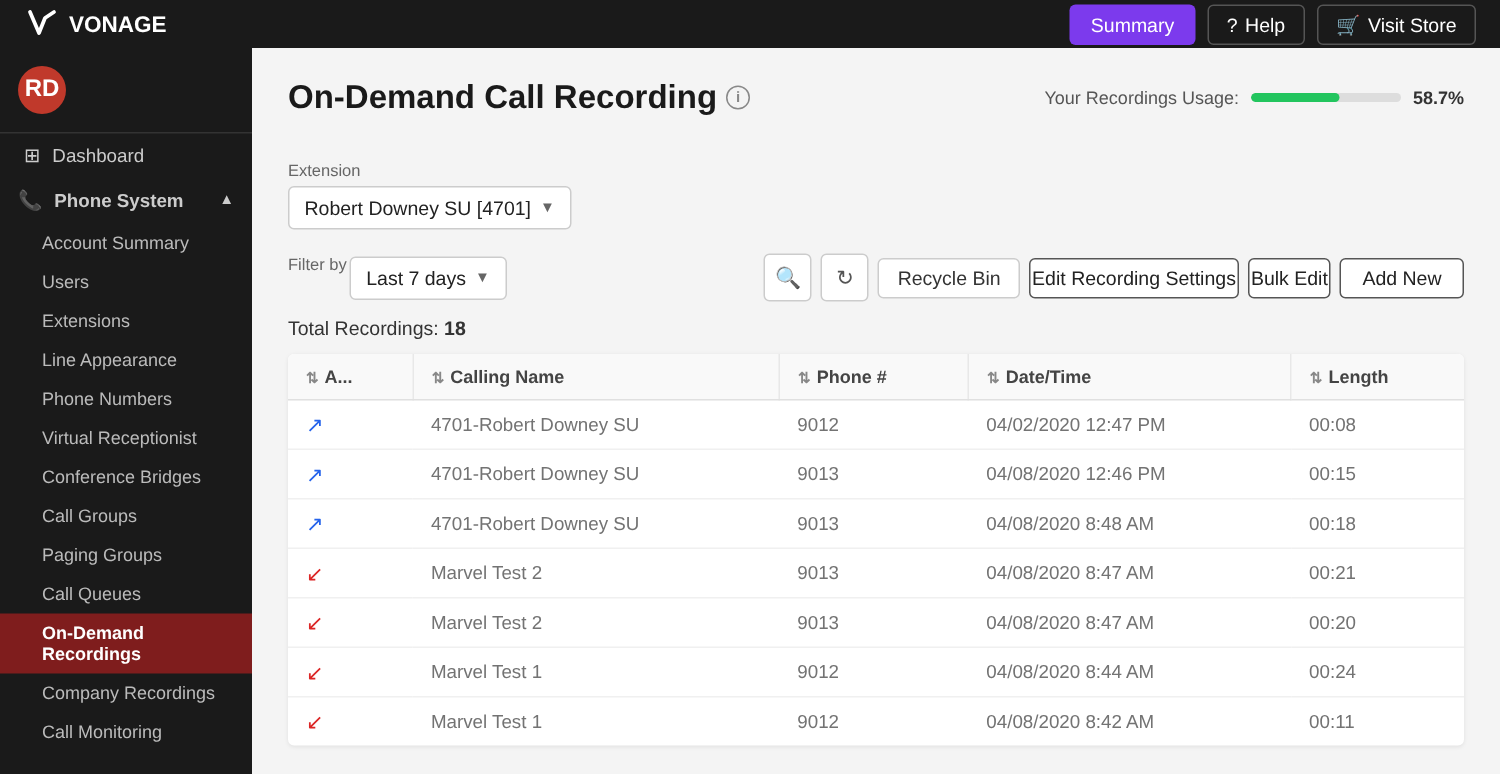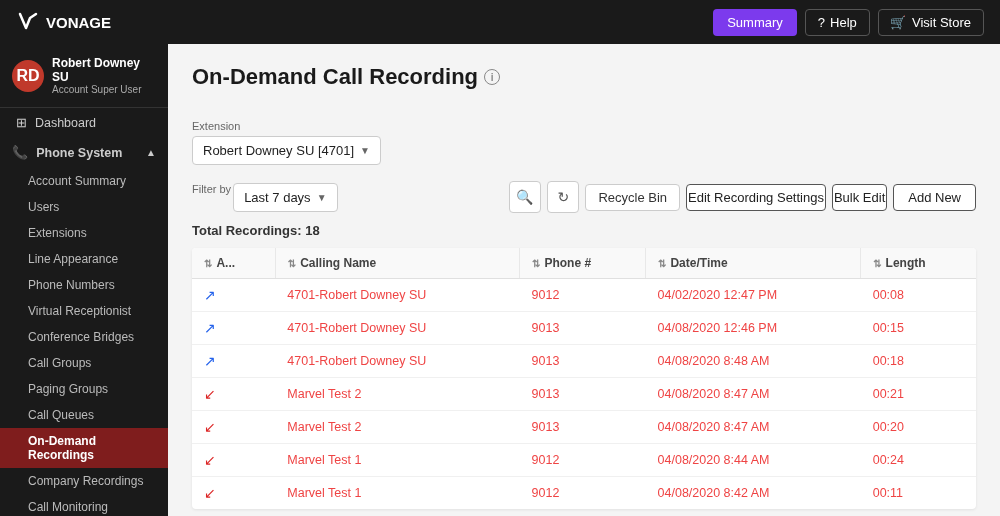--- a/index.html
+++ b/index.html
@@ -1,21 +1,21 @@
 <!DOCTYPE html>
 <html><head>
   <meta charset="utf-8">
   <style>
     * { box-sizing: border-box; margin: 0; padding: 0; }
     body { font-family: -apple-system, BlinkMacSystemFont, 'Segoe UI', Arial, sans-serif; font-size: 13px; background: #f4f4f4; display: flex; flex-direction: column; height: 516px; overflow: hidden; }
 
     
     .top-nav {
       background: #1a1a1a;
-      height: 44px;
+      height: 32px;
       display: flex;
       align-items: center;
       padding: 0 16px;
       flex-shrink: 0;
     }
     .top-nav-logo {
       display: flex;
       align-items: center;
       gap: 6px;
       color: white;
@@ -259,21 +259,21 @@
       cursor: pointer;
       color: #222;
       font-weight: 500;
     }
 
     .total-recordings {
       font-size: 13px;
       color: #333;
       margin-bottom: 10px;
     }
-    .total-recordings span { font-weight: 700; }
+    .total-recordings span { font-weight: 400; }
 
     
     .recordings-table {
       width: 100%;
       border-collapse: collapse;
       background: white;
       border-radius: 4px;
       overflow: hidden;
       box-shadow: 0 1px 3px rgba(0,0,0,0.08);
     }
@@ -286,21 +286,21 @@
       color: #444;
       border-bottom: 1px solid #e0e0e0;
       border-right: 1px solid #e8e8e8;
       cursor: pointer;
       white-space: nowrap;
     }
     .recordings-table th:last-child { border-right: none; }
     .recordings-table td {
       padding: 8px 12px;
       font-size: 12.5px;
-      color: #ef4444;
+      color: #737373;
       border-bottom: 1px solid #f0f0f0;
     }
     .recordings-table tr:last-child td { border-bottom: none; }
 
     .sort-indicator { margin-right: 4px; color: #888; font-size: 10px; }
 
     
     .sidebar::-webkit-scrollbar, .content::-webkit-scrollbar { width: 4px; }
     .sidebar::-webkit-scrollbar-thumb { background: #444; }
     .content::-webkit-scrollbar-thumb { background: #ccc; }
@@ -326,24 +326,20 @@
       <span>Visit Store</span>
     </button>
   </div>
 </nav>
 
 <div class="main-layout">
 
   <aside class="sidebar">
     <div class="sidebar-user">
       <div class="avatar">RD</div>
-      <div class="user-info">
-        <div class="user-name">Robert Downey SU</div>
-        <div class="user-role">Account Super User</div>
-      </div>
     </div>
 
     <div class="sidebar-item">
       <span style="font-size:13px;">⊞</span>
       <span>Dashboard</span>
     </div>
 
     <div class="sidebar-section">
       <span style="font-size:13px;">📞</span>
       <span>Phone System</span>
@@ -392,20 +388,27 @@
 
   </aside>
 
   <main class="content">
 
     <div style="display:flex; align-items:flex-start; justify-content:space-between; margin-bottom:14px;">
       <h1 class="page-title">
         <span>On-Demand Call Recording</span>
         <span class="info-icon">i</span>
       </h1>
+      <div style="display:flex; align-items:center; gap:8px; margin-top:6px;">
+        <span style="font-size:12px; color:#555;">Your Recordings Usage:</span>
+        <div class="usage-bar-container">
+          <div class="usage-bar-fill" id="usage-fill" style="width: 58.7%;"></div>
+        </div>
+        <span style="font-size:12px; color:#333; font-weight:600;">58.7%</span>
+      </div>
     </div>
 
     <div class="extension-section">
       <div class="section-label">Extension</div>
       <button class="select-btn">
         <span>Robert Downey SU [4701]</span>
         <span class="chevron">▼</span>
       </button>
     </div>
 

